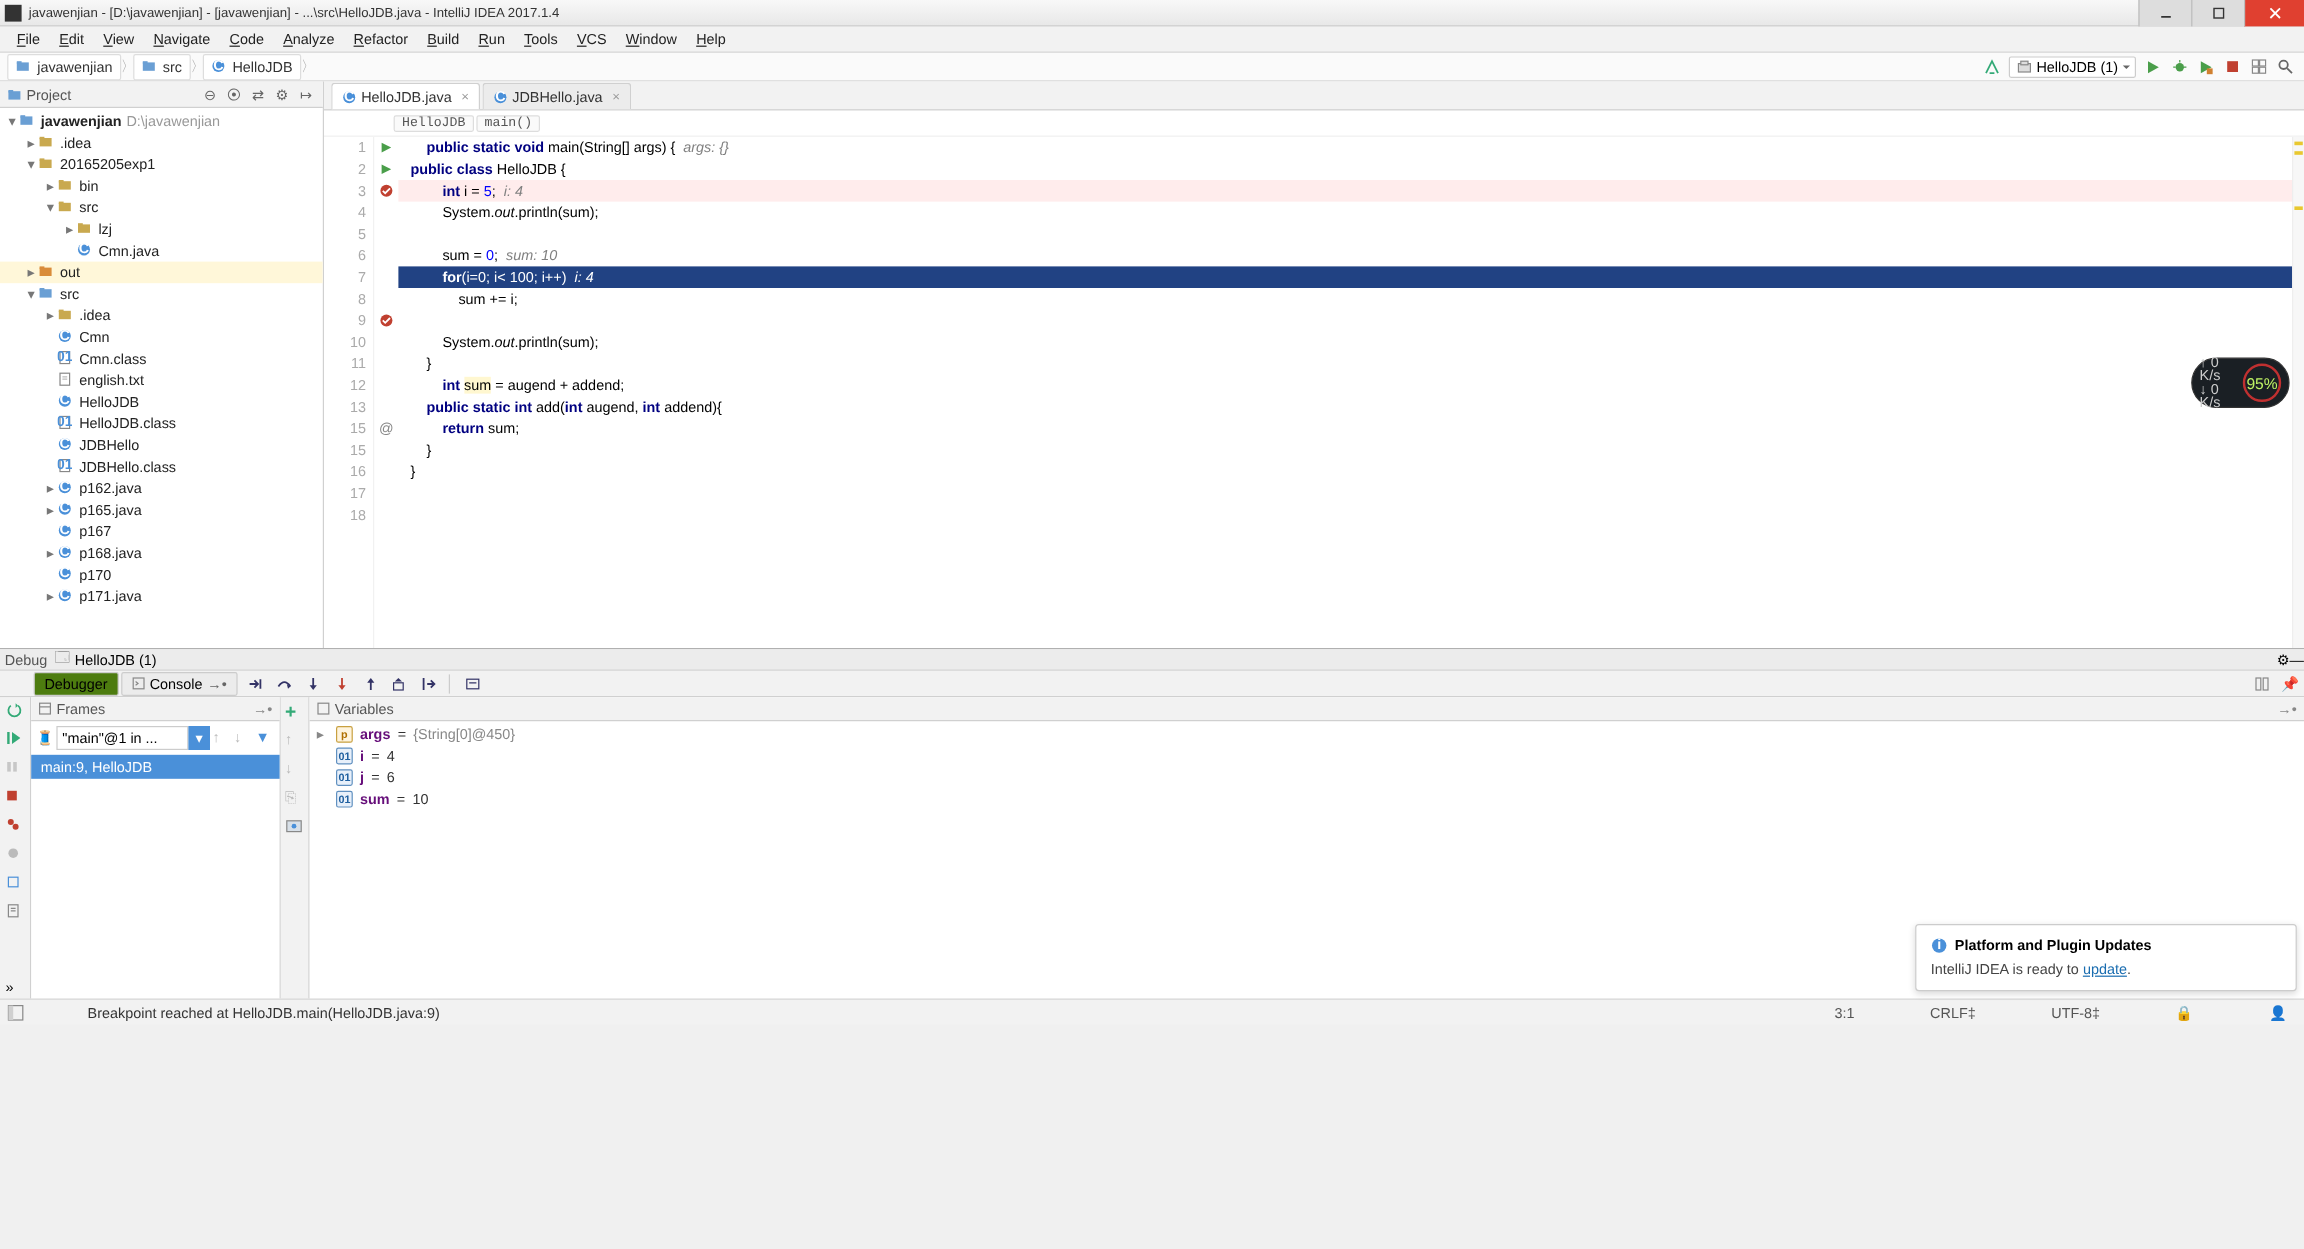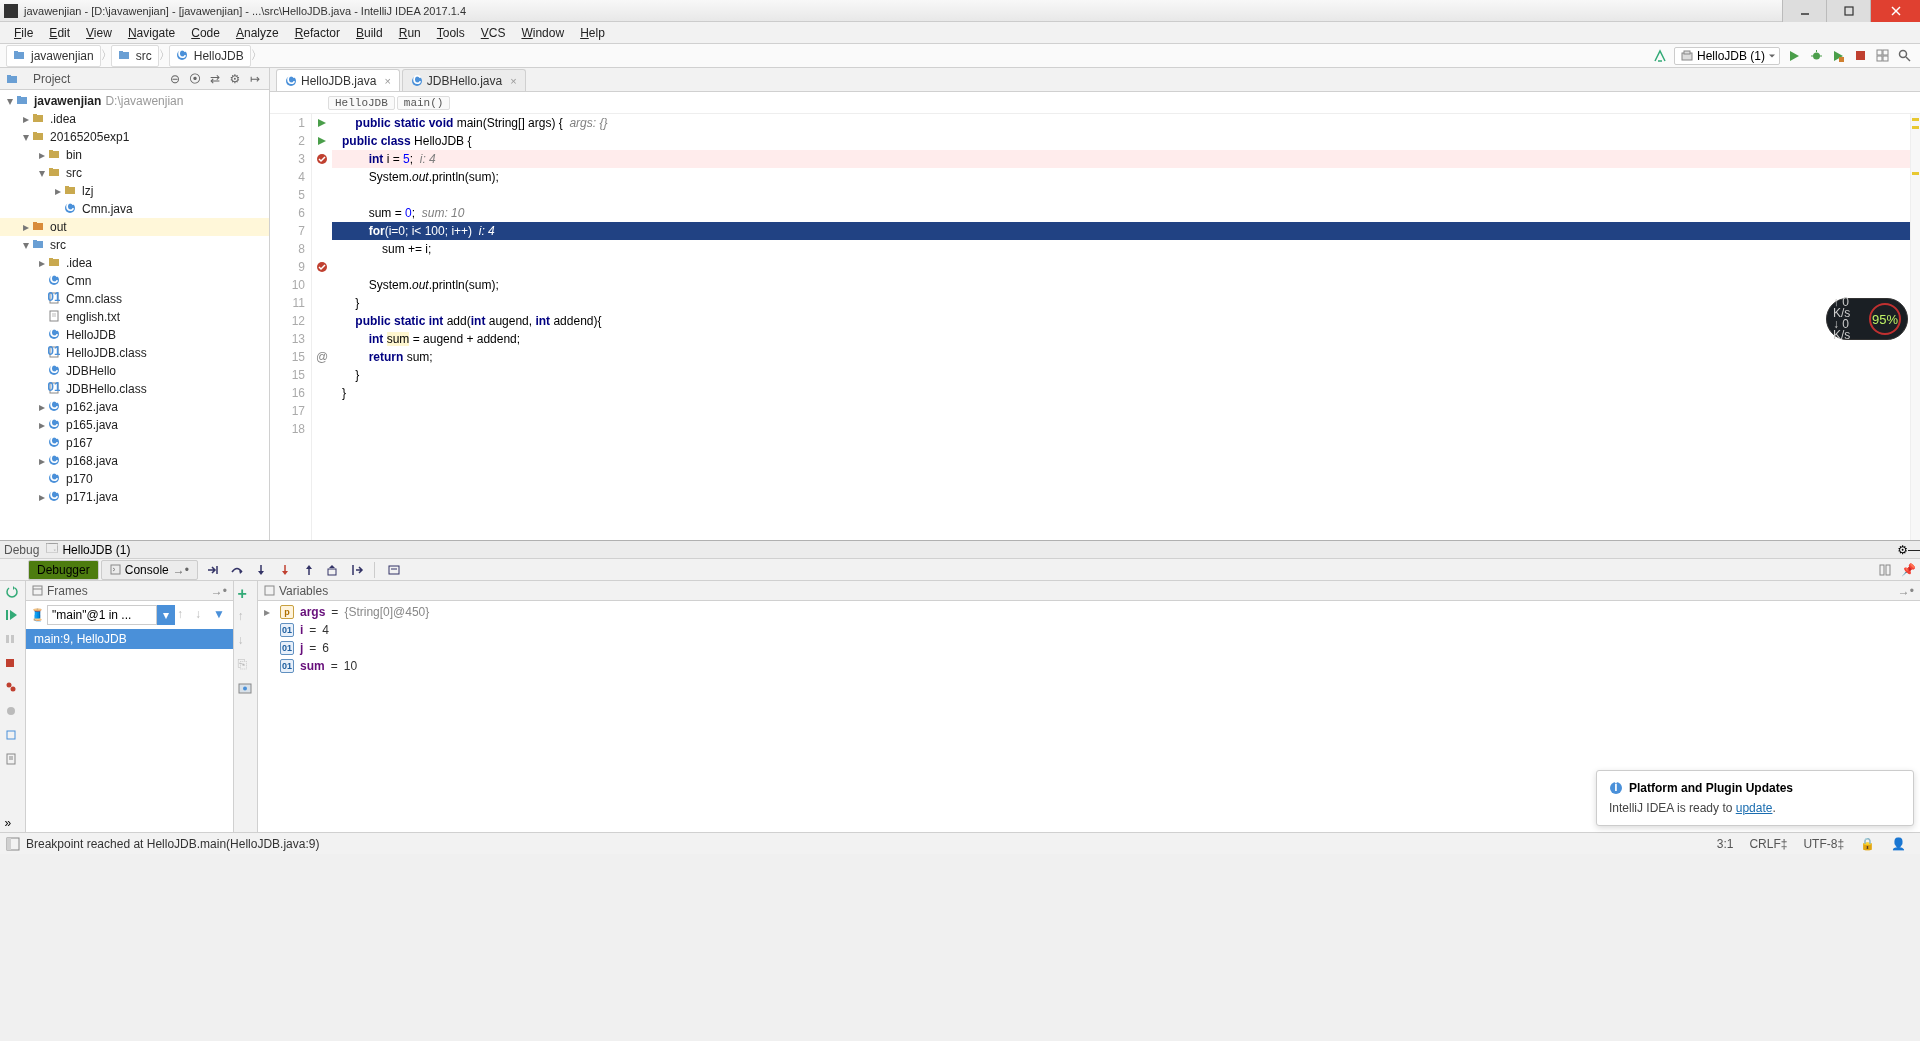--- a/index.html
+++ b/index.html
@@ -98,21 +98,21 @@
 .var-row .vname { font-weight: bold; color: #660e7a; }
 .var-row .veq { color: #333; }
 .var-row .vval { color: #333; }
 .var-row .vval.obj { color: #888; }
 
 .notification { position: absolute; right: 6px; bottom: 6px; width: 318px; background: #fff; border: 1px solid #ccc; border-radius: 3px; box-shadow: 0 2px 6px rgba(0,0,0,.15); padding: 10px 12px; z-index: 50; }
 .notification .nt { font-weight: bold; display: flex; align-items: center; gap: 6px; }
 .notification .nb { color: #444; margin-top: 6px; }
 .notification a { color: #1a6db0; }
 
-.status-bar { height: 22px; background: #f2f2f2; border-top: 1px solid #d0d0d0; display: flex; align-items: center; padding: 0 6px; color: #333; }
+.status-bar { height: 22px; background: #f2f2f2; border-top: 1px solid #d0d0d0; display: flex; align-items: center; padding: 0 6px; color: #333; gap: 47px; }
 .status-bar .spacer { flex: 1; }
 .status-bar .sb-cell { padding: 0 8px; color: #555; }
 
 
 .folder-icon { fill: #c9a94f; }
 .folder-icon.blue { fill: #6a9fd4; }
 .folder-icon.orange { fill: #d98c3a; }
 
 .perf-widget { position: absolute; right: 12px; top: 298px; width: 82px; height: 42px; background: #1a1f24; border-radius: 21px; display: flex; align-items: center; color: #ccc; font-size: 10px; padding: 0 6px; z-index: 40; border: 1px solid #333; }
 .perf-widget .pw-left { flex: 1; line-height: 11px; }
@@ -236,21 +236,21 @@
   </div>
 </div>
 
 <div class="main-area">
   <div class="project-panel">
     <div class="panel-header">
       <svg width="12" height="12" viewBox="0 0 12 12">
           <rect x="1" y="3" width="10" height="7" fill="#6a9fd4"></rect>
           <rect x="1" y="2" width="4" height="2" fill="#6a9fd4"></rect>
         </svg>
-      <span style="margin-left:15px">Project</span>
+      <span style="margin-left:4px">Project</span>
       <div class="spacer"></div>
       <div class="tool">⊖</div>
       <div class="tool">⦿</div>
       <div class="tool">⇄</div>
       <div class="tool">⚙</div>
       <div class="tool">↦</div>
     </div>
     <div class="tree" id="tree">
         <div class="tree-row" style="padding-left: 4px;">
           <span class="arrow ">▾</span>
@@ -529,22 +529,22 @@
           <div class="line "><span class="kw">public class</span> HelloJDB {</div>
           <div class="line err">        <span class="kw">int</span> i = <span class="num">5</span>;  <span class="cm">i: 4</span></div>
           <div class="line ">        System.<span class="fn">out</span>.println(sum);</div>
           <div class="line "></div>
           <div class="line ">        sum = <span class="num">0</span>;  <span class="cm">sum: 10</span></div>
           <div class="line brk">        <span class="kw">for</span>(i=0; i&lt; 100; i++)  <span class="cm">i: 4</span></div>
           <div class="line ">            sum += i;</div>
           <div class="line "></div>
           <div class="line ">        System.<span class="fn">out</span>.println(sum);</div>
           <div class="line ">    }</div>
+          <div class="line ">        <span class="kw">int</span> <span style="background:#fff7d0">sum</span> = augend + addend;</div>
           <div class="line ">    <span class="kw">public static int</span> add(<span class="kw">int</span> augend, <span class="kw">int</span> addend){</div>
-          <div class="line ">        <span class="kw">int</span> <span style="background:#fff7d0">sum</span> = augend + addend;</div>
           <div class="line ">        <span class="kw">return</span> sum;</div>
           <div class="line ">    }</div>
           <div class="line ">}</div>
           <div class="err-stripe">
           <div class="mark" style="top:4px;background:#e8c830"></div>
           <div class="mark" style="top:12px;background:#e8c830"></div>
           <div class="mark" style="top:58px;background:#e8c830"></div>
         </div>
       </div>
     </div>

